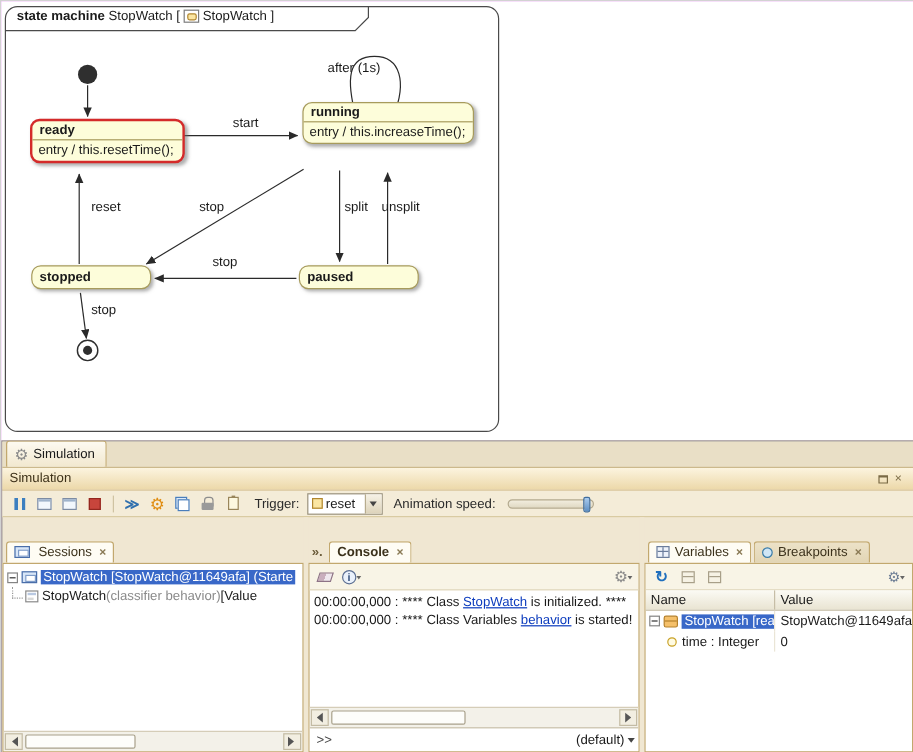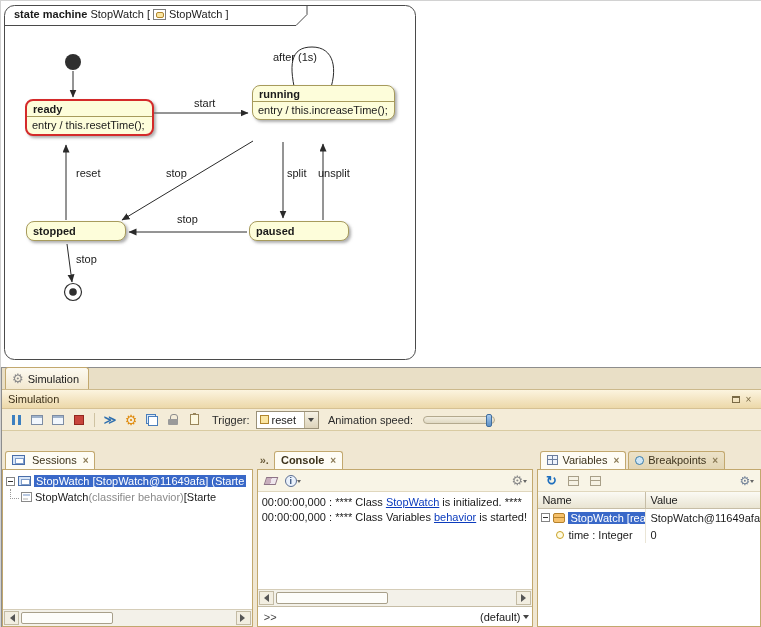--- a/index.html
+++ b/index.html
@@ -267,21 +267,21 @@
             <div class="trow">
               <span class="expander"></span>
               <span class="icon i-session"></span>
               <span class="selblue">StopWatch [StopWatch@11649afa] (Starte</span>
             </div>
             <div class="trow">
               <span class="tree-l"></span>
               <span class="icon i-behavior"></span>
               <span>StopWatch</span>
                 <span class="dim">(classifier behavior)</span>
-                <span> [Starte</span>
+                <span> [Value</span>
             </div>
           </div>
           <div class="hscroll">
             <span class="sb">
                 <span class="tri-l"></span>
               </span>
             <span class="sbtrack">
                 <span class="thumb" style="width:92px;"></span>
               </span>
             <span class="sb">

